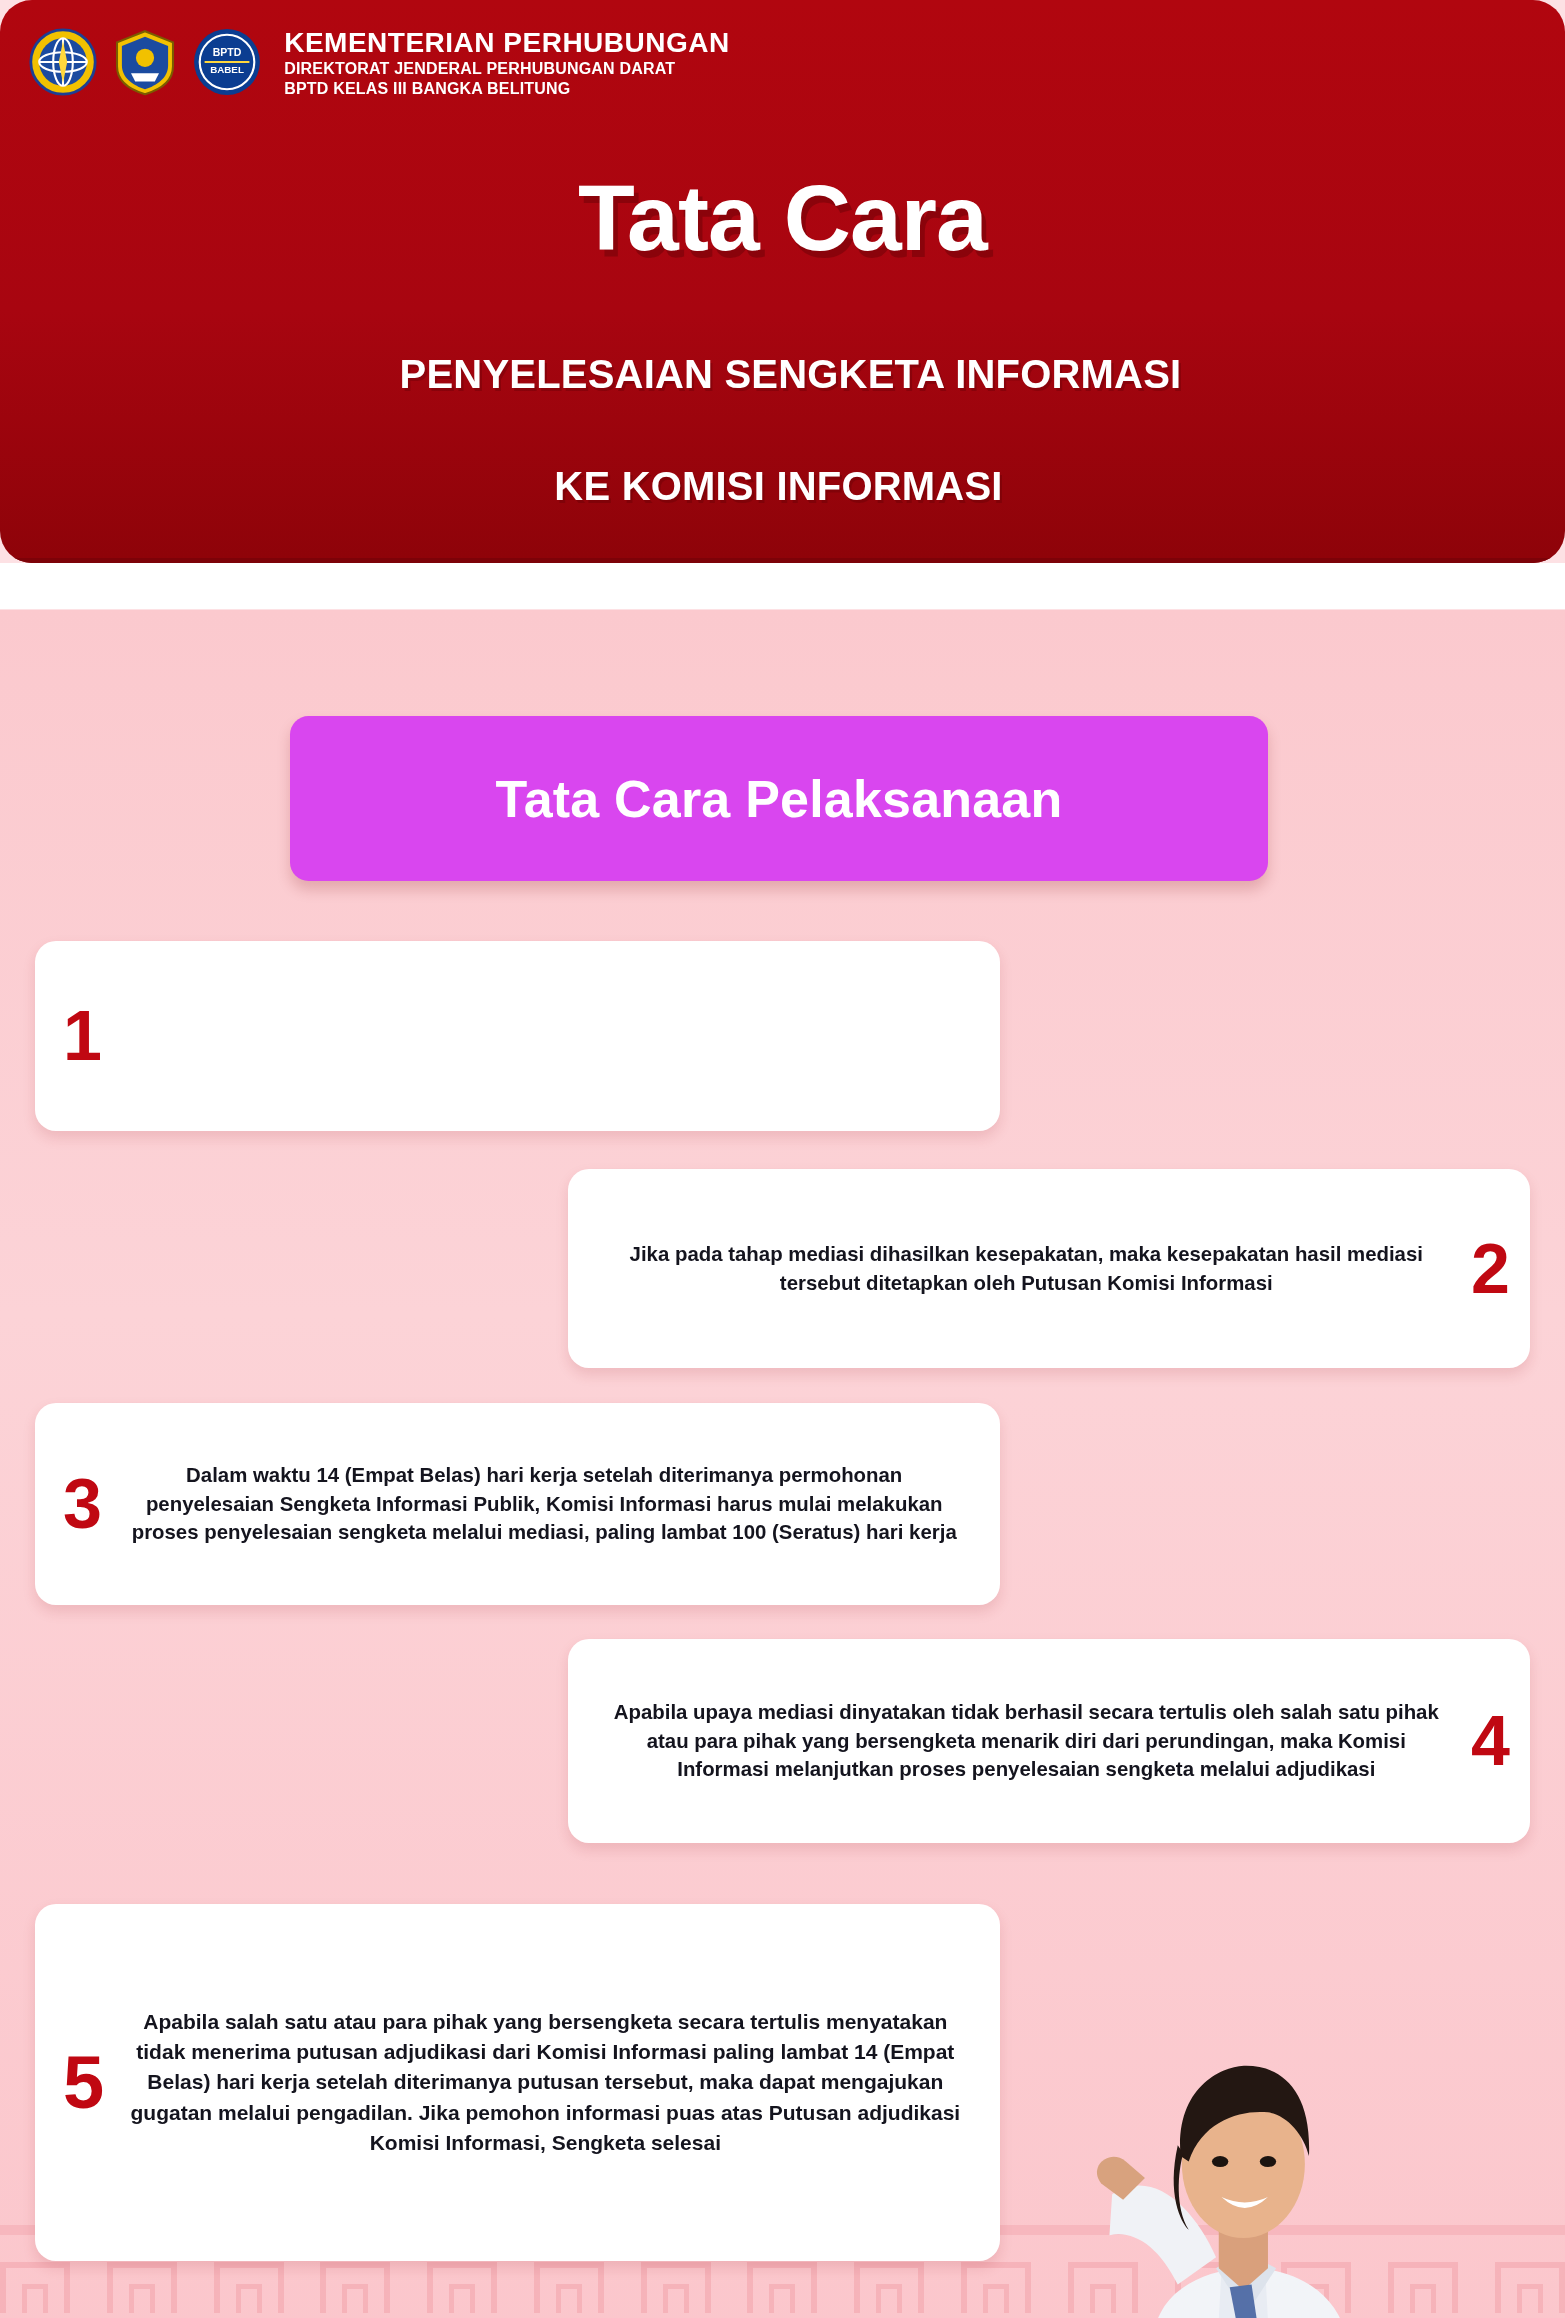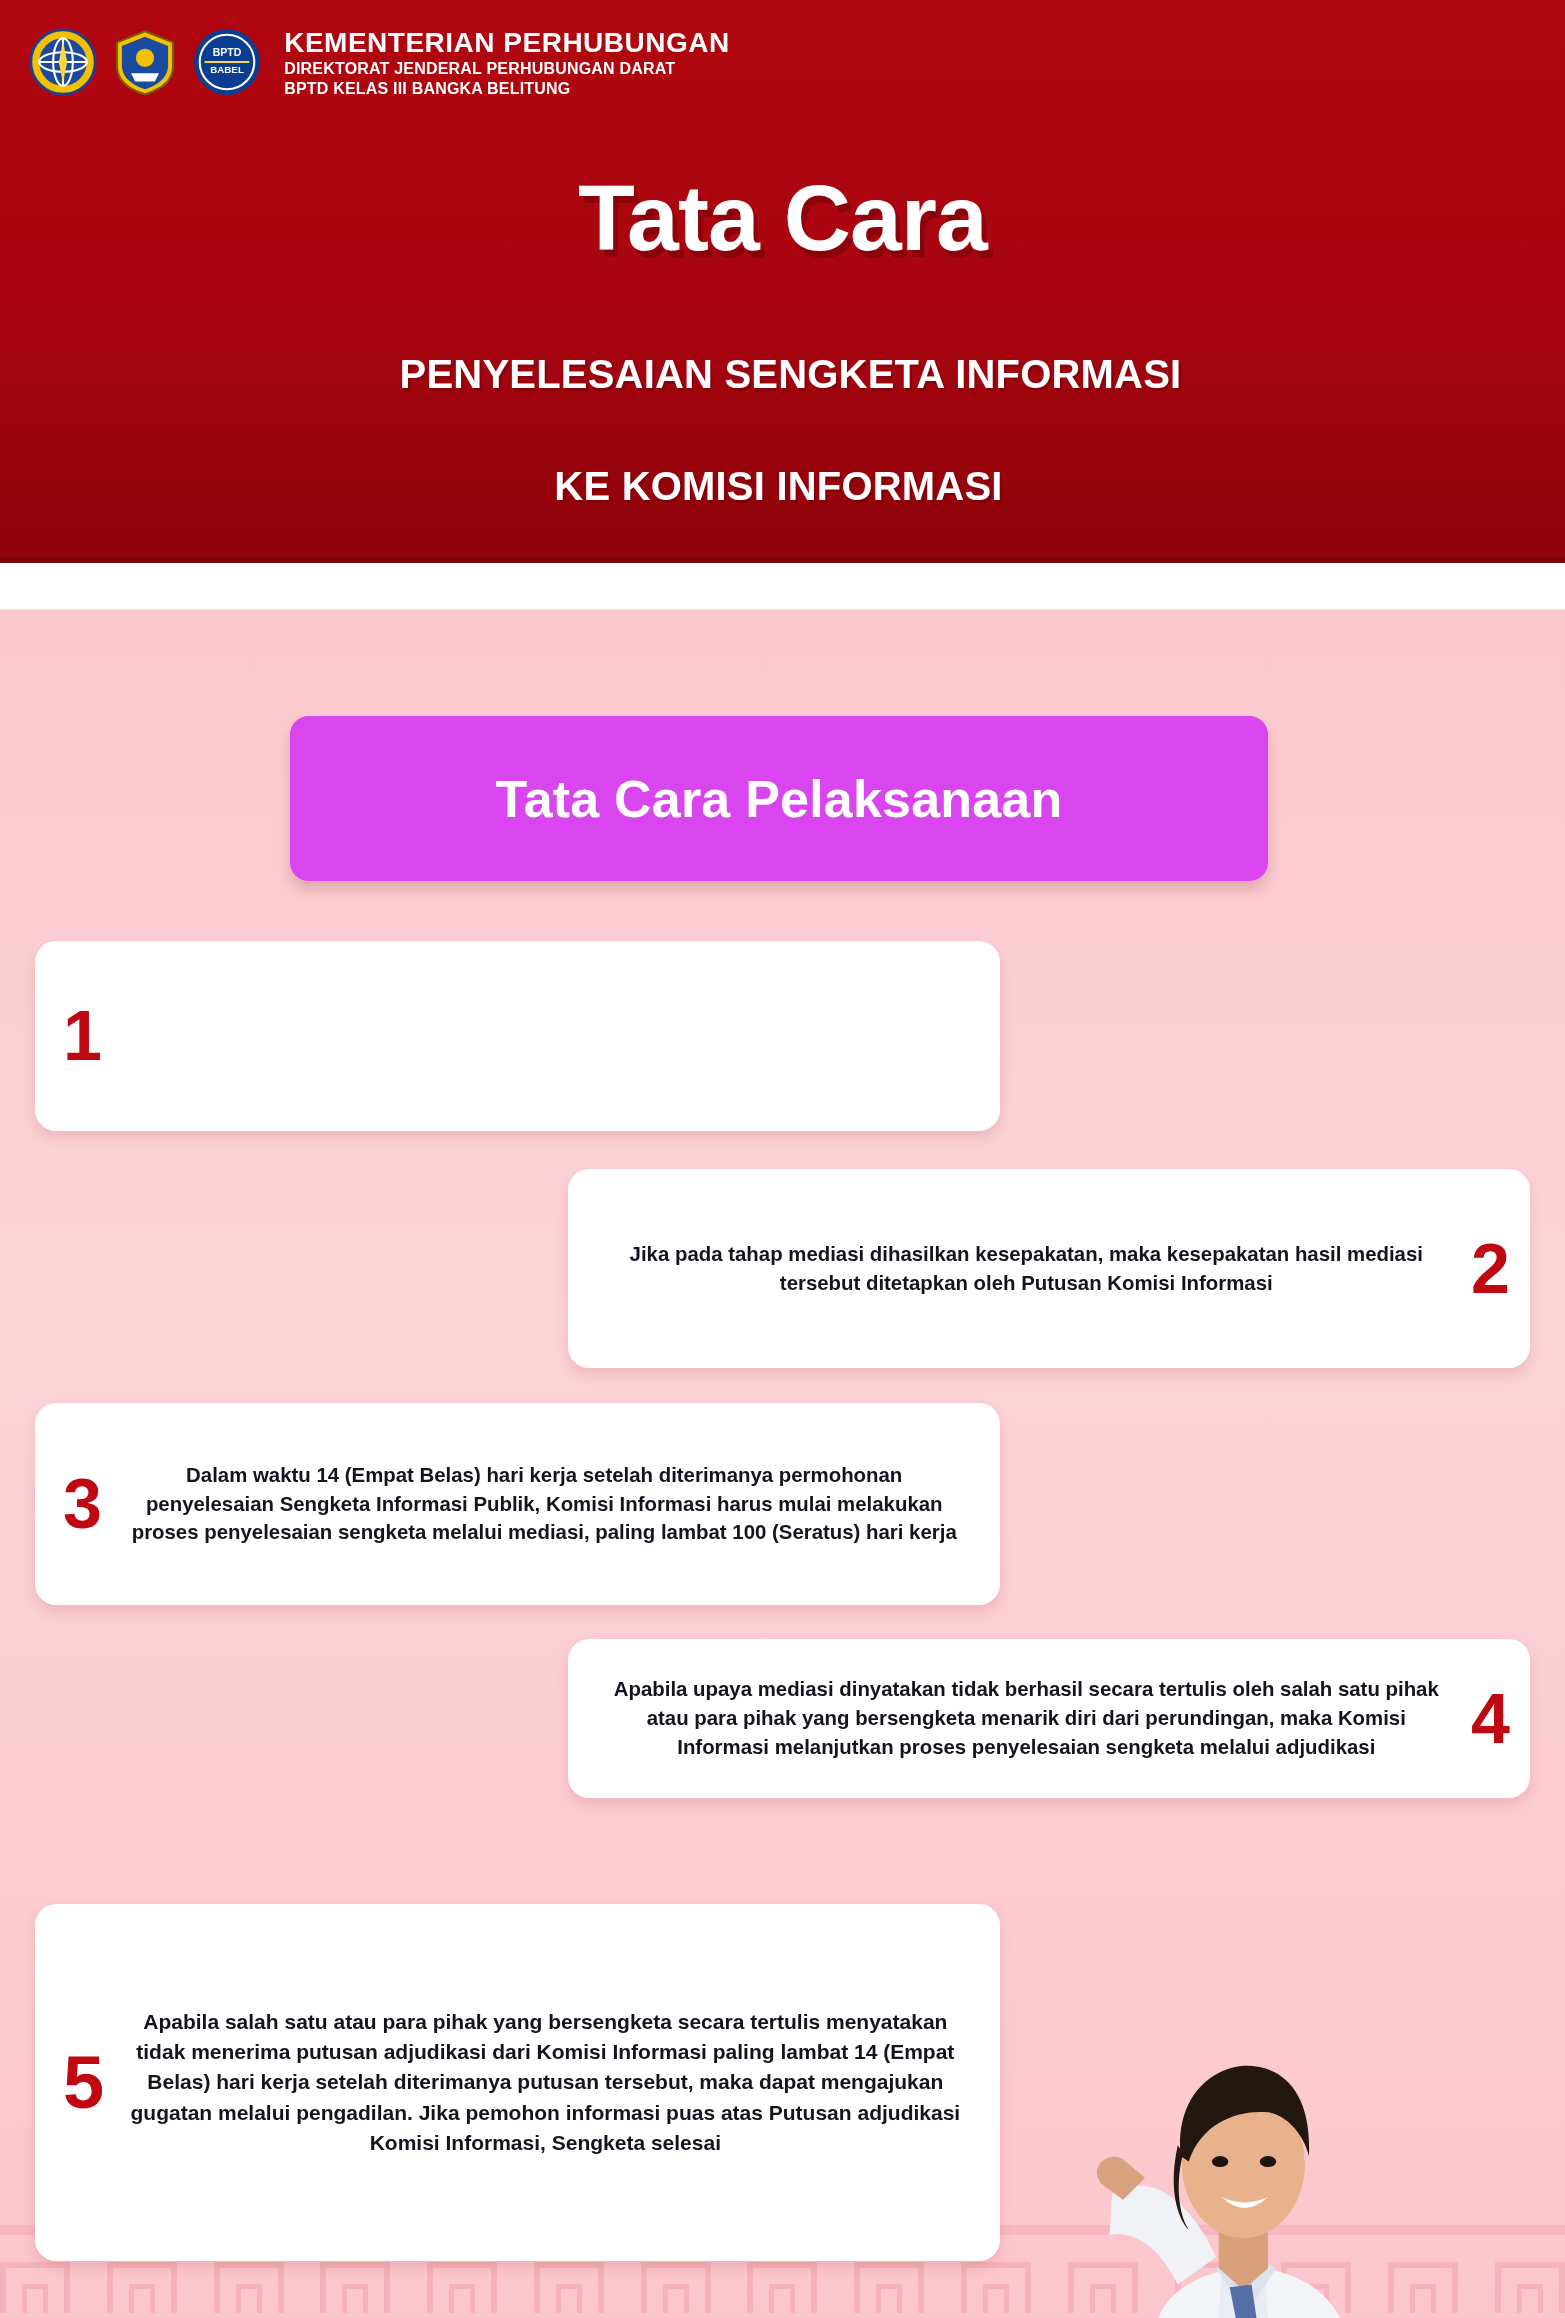--- a/index.html
+++ b/index.html
@@ -19,20 +19,21 @@
     background: #fde1e4;
   }
 
   
   .header {
     position: relative;
     width: 100%;
     height: 563px;
     background: linear-gradient(180deg, #b1060f 0%, #a80510 55%, #8e0309 100%);
     overflow: hidden;
+    border-radius: 32px;
   }
   .header::after {
     content: "";
     position: absolute;
     left: 0; right: 0; bottom: 0;
     height: 4.6px;
     background: #7d0208;
   }
 
   .logo-row {
@@ -213,21 +214,21 @@
 
   .card.left  { padding: 22px 32px 22px 28px; }
   .card.right { padding: 22px 20px 22px 32px; }
   .card.left .num  { margin-right: 18.5px; }
   .card.right .num { margin-left: 18.5px; }
 
   
   #card1 { top: 941px; left: 35px;  width: 965px; height: 190px; }
   #card2 { top: 1169px; left: 568px; width: 962px; height: 199px; }
   #card3 { top: 1403px; left: 35px;  width: 965px; height: 202px; }
-  #card4 { top: 1639px; left: 568px; width: 962px; height: 159px; }
+  #card4 { top: 1639px; left: 568px; width: 962px; height: 204px; }
   #card5 { top: 1904px; left: 35px;  width: 965px; height: 357px; }
 
   #card5 .txt { font-size: 21px; line-height: 1.44; }
   #card5 .num { font-size: 74px; }
 
   
   .person {
     position: absolute;
     bottom: 0;
     right: 70px;

